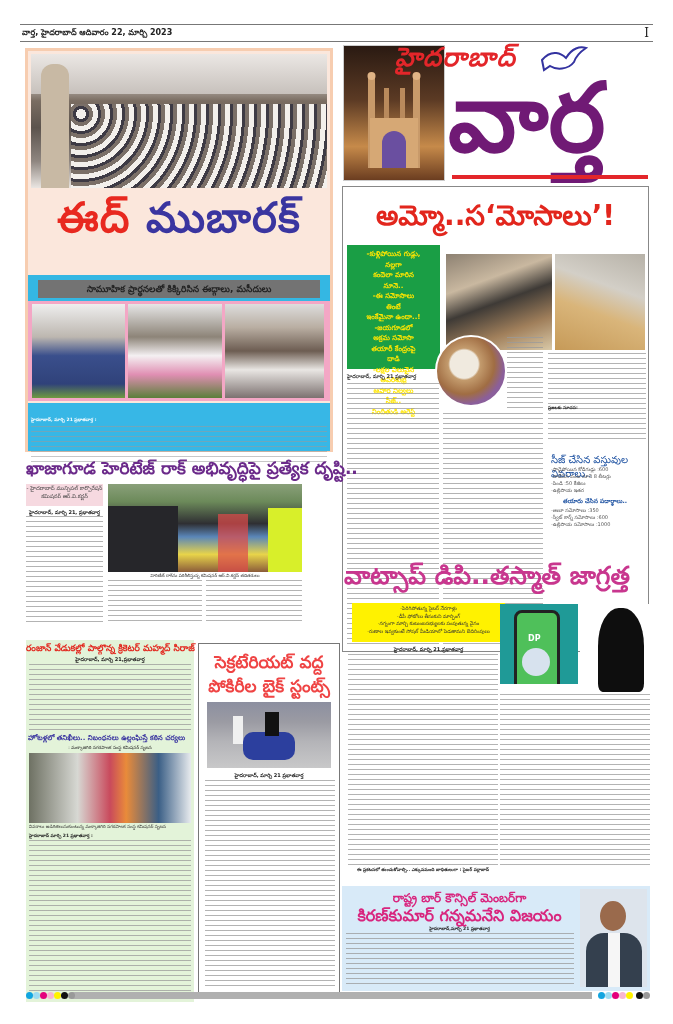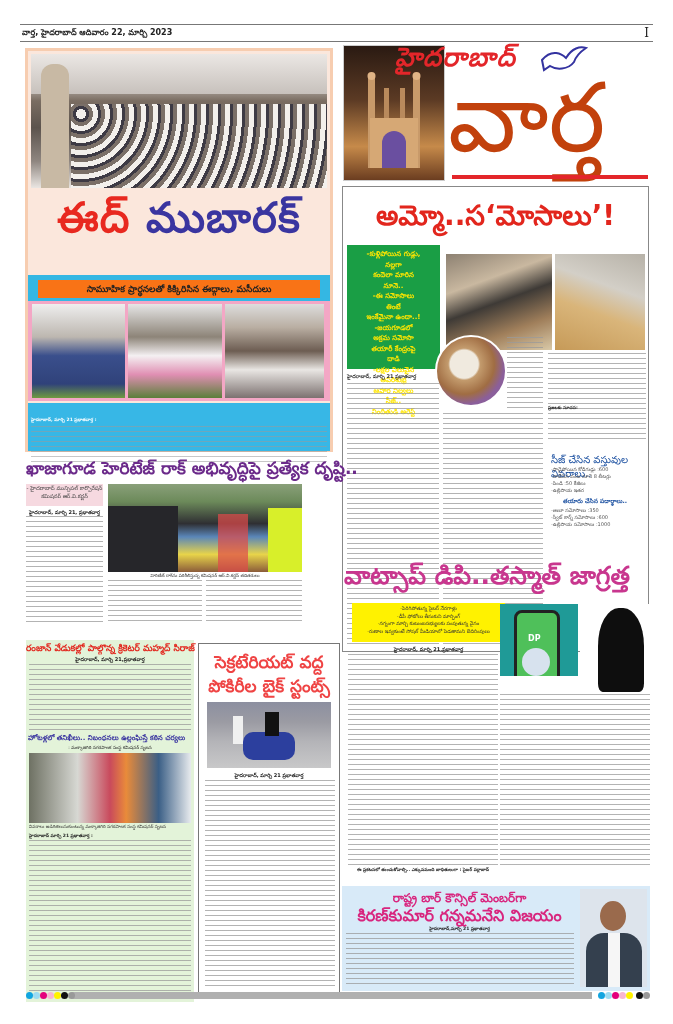--- a/index.html
+++ b/index.html
@@ -9,28 +9,28 @@
 .photo{overflow:hidden}
 
 .dateline-bar{left:20px;top:24px;width:633px;height:18px;border-top:1px solid #777;border-bottom:1px solid #777}
 .dateline{left:2px;top:3px;font-size:8px;color:#222;font-weight:bold}
 .pgno{right:4px;top:1px;font-size:12px;font-family:"DejaVu Serif",serif}
 
 .eid-box{left:25px;top:48px;width:308px;height:404px;background:#fbe7dc;border:3px solid #f7cdb0}
 .eid-title{left:0;top:142px;width:100%;text-align:center;font-size:42px;font-weight:bold;letter-spacing:1px}
 .eid-title .r{color:#e8281f}.eid-title .b{color:#3a35a0}
 .eid-sub-band{left:0;top:224px;width:100%;height:26px;background:#34b7e3}
-.eid-sub{left:10px;top:229px;width:282px;height:18px;background:#f97316;text-align:center;font-size:9px;font-weight:bold;line-height:18px;color:#222}
+.eid-sub{left:10px;top:229px;width:282px;height:18px;background:#737373;text-align:center;font-size:9px;font-weight:bold;line-height:18px;color:#222}
 .eid-photos{left:0;top:250px;width:100%;height:100px;background:#f3a7c5;padding:3px}
 .eid-caption{left:0;top:352px;width:100%;height:48px;background:#37b7e6;padding:3px}
 
 .mast-photo{left:343px;top:45px;width:102px;height:136px;background:linear-gradient(180deg,#2a1a12 0%,#5b3a24 40%,#c68a4a 75%,#6b3d20 100%);border:1px solid #ccc}
 .charminar{left:20px;top:12px;width:60px;height:110px}
 .mast-hyd{left:395px;top:42px;font-size:26px;color:#e3262a;font-weight:bold;font-style:italic;letter-spacing:1px}
-.mast-vaartha{left:448px;top:68px;font-size:96px;line-height:100px;color:#c2410c;font-weight:normal}
+.mast-vaartha{left:448px;top:68px;font-size:96px;line-height:100px;color:#701a75;font-weight:bold}
 .mast-line{left:452px;top:175px;width:196px;height:4px;background:#e3262a}
 
 .samosa-box{left:342px;top:186px;width:307px;height:466px;border:1px solid #888;background:#fff}
 .samosa-title{left:0;top:12px;width:100%;text-align:center;font-size:28px;font-weight:bold;color:#e2261d}
 .samosa-green{left:4px;top:58px;width:93px;height:124px;background:#1a9e45;color:#ffe600;font-size:7px;line-height:10.5px;text-align:center;padding:4px 19px;font-weight:bold}
 .subhead-box{background:#fff200;font-size:5px;line-height:7.5px;text-align:center;color:#333;padding:2px}
 
 .heritage-title{left:26px;top:458px;width:312px;font-size:17px;font-weight:bold;color:#6b2a8a;white-space:nowrap;text-align:center}
 .pink-by{left:26px;top:484px;width:77px;height:22px;background:#f6d9e0;font-size:5.5px;line-height:8px;text-align:center;color:#444}
 
@@ -150,21 +150,21 @@
 <div class="abs fill" style="left:206px;top:580px;width:96px;height:44px"></div>
 
 <div class="abs wa-title">వాట్సాప్ డిపి..తస్మాత్ జాగ్రత్త</div>
 <div class="abs subhead-box" style="left:352px;top:603px;width:153px;height:39px">
   <div>-పెరిగిపోతున్న సైబర్ నేరగాళ్లు</div>
   <div>-డీపీ ఫోటోలు తీసుకుని మార్ఫింగ్</div>
   <div>-నగ్నంగా మార్చి కుటుంబసభ్యులకు పంపుతున్న వైనం</div>
   <div>-రుణాల ఇవ్వకుంటే సోషల్ మీడియాలో పెడతామని బెదిరింపులు</div>
 </div>
 <div class="abs" style="left:352px;top:646px;width:153px;font-size:5px;font-weight:bold;text-align:center">హైదరాబాద్, మార్చి 21,ప్రభాతవార్త</div>
-<div class="abs photo" style="left:500px;top:604px;width:78px;height:72px;background:#1f9a97">
+<div class="abs photo" style="left:500px;top:604px;width:78px;height:80px;background:#1f9a97">
   <div class="abs" style="left:14px;top:6px;width:46px;height:84px;border-radius:8px;background:#4fc05a;border:3px solid #222"></div>
   <div class="abs" style="left:28px;top:30px;font-size:8px;color:#fff;font-weight:bold">DP</div>
   <div class="abs" style="left:22px;top:44px;width:28px;height:28px;border-radius:50%;background:#d7e2ee"></div>
 </div>
 <div class="abs photo" style="left:580px;top:604px;width:70px;height:88px;background:#fff">
   <div class="abs" style="left:18px;top:4px;width:46px;height:84px;border-radius:45% 45% 10% 10%;background:#0e0e0e"></div>
 </div>
 <div class="abs fill" style="left:348px;top:654px;width:150px;height:212px"></div>
 <div class="abs fill" style="left:500px;top:694px;width:150px;height:172px"></div>
 <div class="abs" style="left:348px;top:867px;width:150px;font-size:4.5px;font-weight:bold;text-align:center">ఈ ప్రకటనలో తుంచుకోవాల్సి.. ఎక్కువమంది బాధితులుగా : సైబర్ వర్లాబాద్</div>

